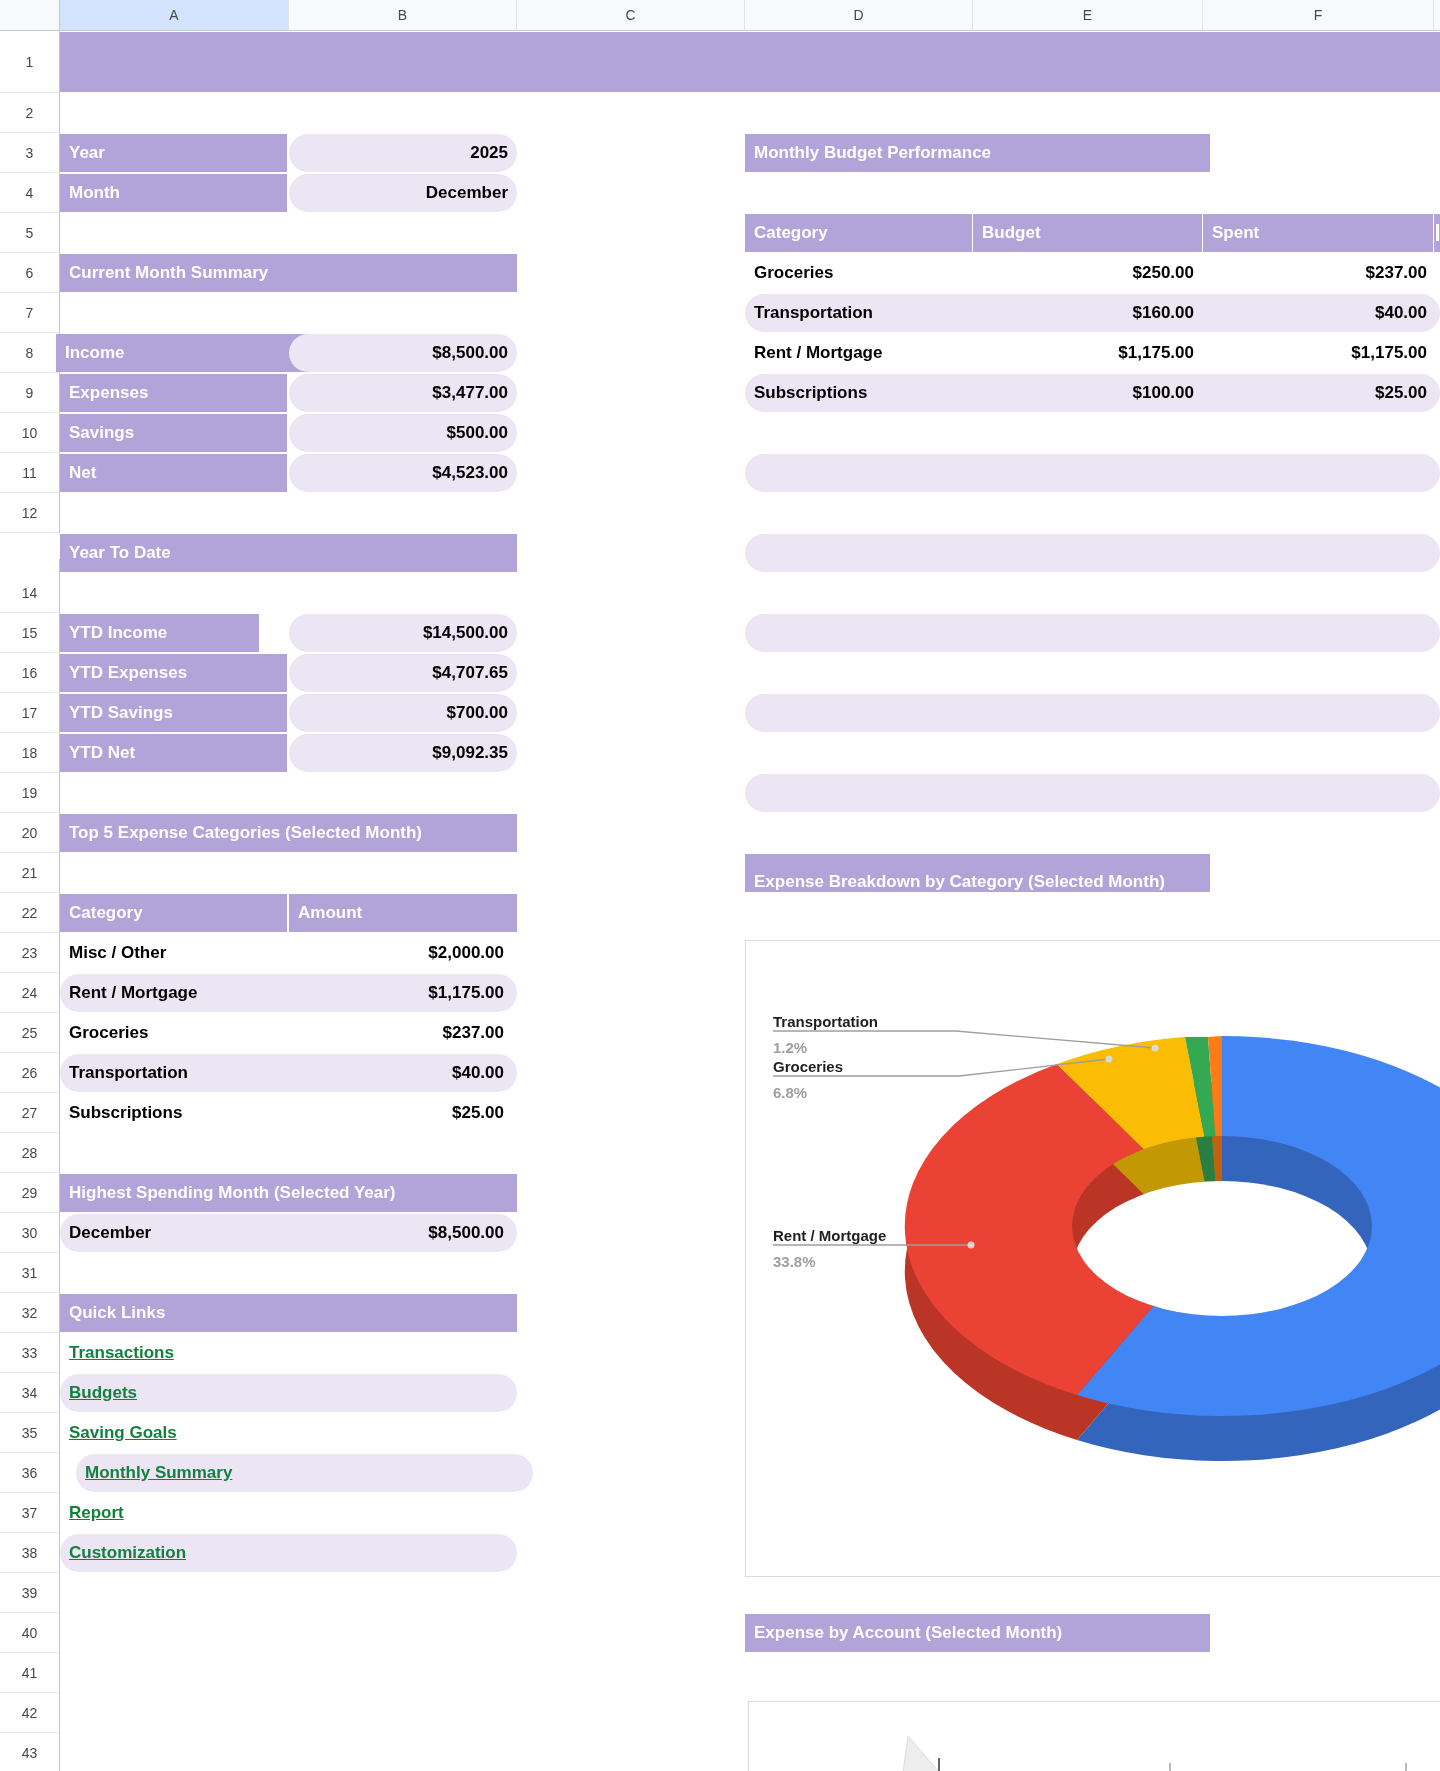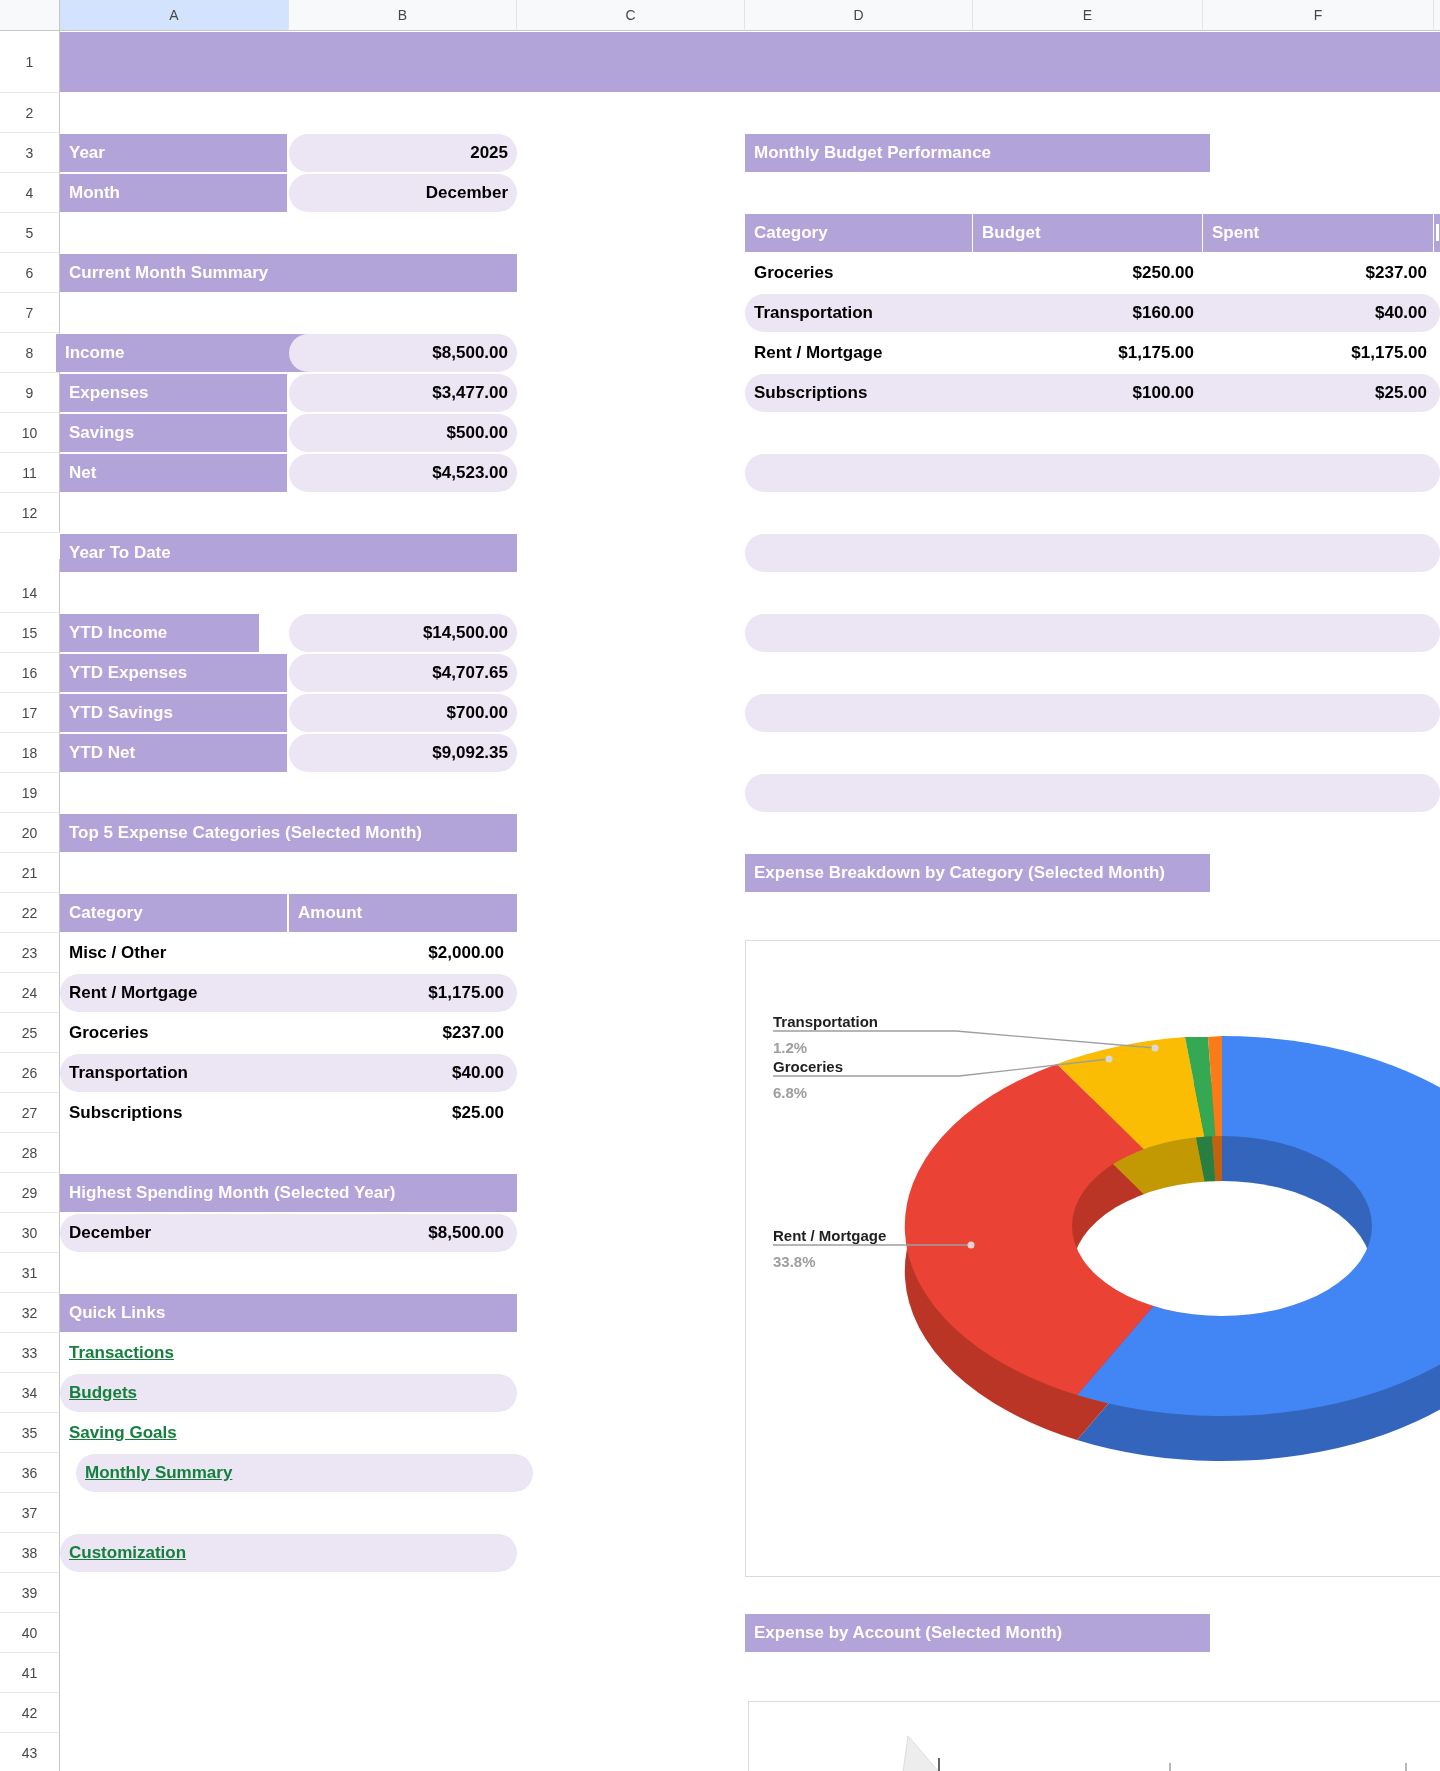--- a/index.html
+++ b/index.html
@@ -212,20 +212,23 @@
     </div>
   <div class="band lav" style="left:60px;top:1374px;width:457px;">
       <span class="s-l link">Budgets</span>
     </div>
   <div class="band" style="left:60px;top:1414px;width:457px;">
       <span class="s-l link">Saving Goals</span>
     </div>
   <div class="band lav" style="left:60px;top:1454px;width:457px;margin-left:16px;">
       <span class="s-l link">Monthly Summary</span>
     </div>
+  <div class="band" style="left:60px;top:1494px;width:457px;">
+      <span class="s-l link">Report</span>
+    </div>
   <div class="band lav" style="left:60px;top:1534px;width:457px;">
       <span class="s-l link">Customization</span>
     </div>
 
   <div class="cell ph" style="left:745px;top:134px;width:465px;">
       <span>Monthly Budget Performance</span>
     </div>
 
   <div class="cell ph" style="left:745px;top:214px;width:227px;">
       <span>Category</span>
@@ -259,21 +262,21 @@
       <span class="s-b">$100.00</span>
       <span class="s-r">$25.00</span>
     </div>
 
   <div class="band lav" style="left:745px;top:454px;width:695px;"></div>
   <div class="band lav" style="left:745px;top:534px;width:695px;"></div>
   <div class="band lav" style="left:745px;top:614px;width:695px;"></div>
   <div class="band lav" style="left:745px;top:694px;width:695px;"></div>
   <div class="band lav" style="left:745px;top:774px;width:695px;"></div>
 
-  <div class="cell ph" style="left:745px;top:854px;width:465px;">
+  <div class="cell ph" style="left:745px;top:854px;width:465px;align-items:flex-end;">
       <span>Expense Breakdown by Category (Selected Month)</span>
     </div>
 
   <div class="chartbox" style="left:745px;top:940px;width:700px;height:637px;">
     <svg width="700" height="637" viewBox="0 0 700 637">
       <defs>
         <clipPath id="hole">
             <ellipse cx="476" cy="285" rx="150" ry="90"></ellipse>
           </clipPath>
       </defs>

